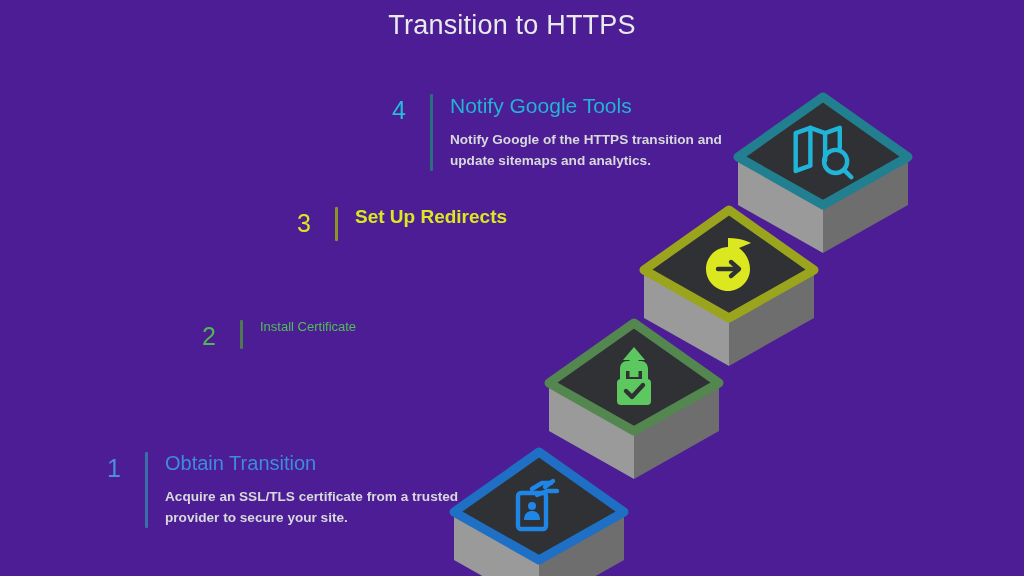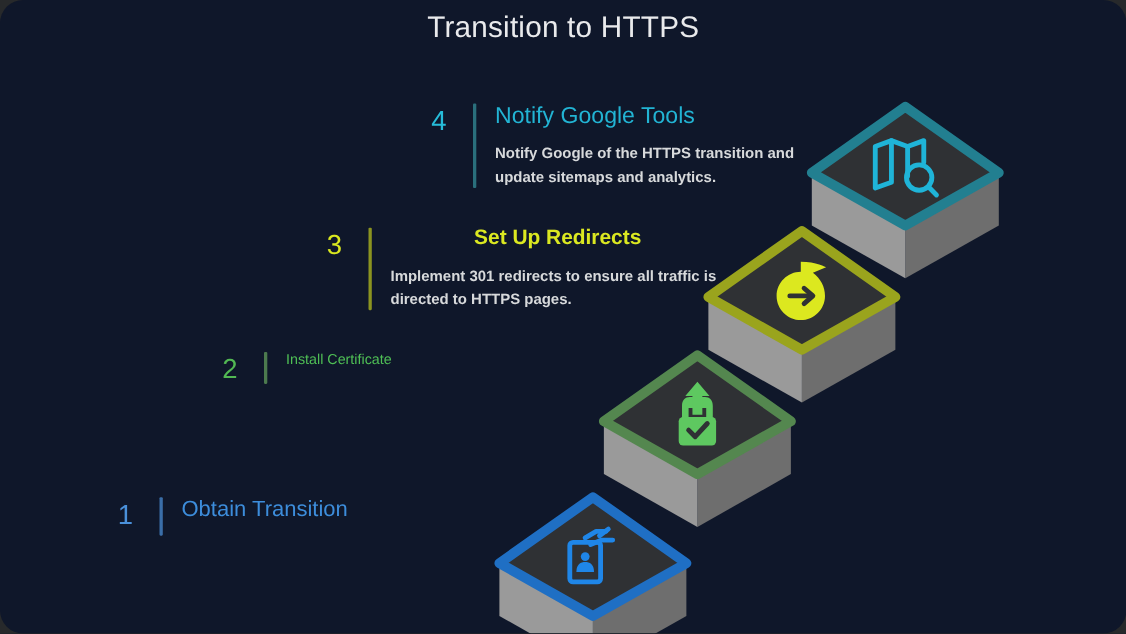--- a/index.html
+++ b/index.html
@@ -84,21 +84,21 @@
   #step-text-4 .step-head { font-size: 21px; }
   #step-text-1 .step-head { font-size: 20px; }
 
   
   #step-text-3 .step-head { font-weight: bold; font-size: 19px; }
   #step-text-2 .step-head { font-weight: normal; }
 </style>
 </head>
 <body style="background: rgb(39, 41, 43);">
 
-<div id="stage" style="background: #0f172a; border-radius: 21px;">
+<div id="stage" style="background: #4c1d95;">
 
   <div id="page-title" style="color: rgb(233, 234, 236);">Transition to HTTPS</div>
 
   <svg id="stairs" width="1024" height="576" viewBox="0 0 1024 576">
 
     <g>
 
       <polygon points="823,205 908,157 908,205 823,253" fill="#6e6e6e"></polygon>
 
       <polygon points="738,157 823,205 823,253 738,205" fill="#9a9a9a"></polygon>
@@ -177,34 +177,34 @@
     <div class="step-body">
       <div class="step-head" style="color: rgb(34, 180, 212);">Notify Google Tools</div>
       <div class="step-desc" style="color: rgb(215, 217, 219);">Notify Google of the HTTPS transition and update sitemaps and analytics.</div>
     </div>
   </div>
 
   <div class="step-text" id="step-text-3">
     <div class="step-num" style="color: rgb(218, 232, 31);">3</div>
     <div class="step-bar" style="background: rgb(139, 148, 32);"></div>
     <div class="step-body">
-      <div class="step-head" style="color: rgb(219, 232, 33); text-align: center;">Set Up Redirects</div>
-      <div class="step-desc" style="color: rgb(215, 217, 219);">Implement 301 redirects to ensure all traffic is directed to HTTPS pages.</div>
+      <div class="step-head" style="color: rgb(219, 232, 33);">Set Up Redirects</div>
     </div>
   </div>
 
   <div class="step-text" id="step-text-2">
     <div class="step-num" style="color: rgb(82, 184, 83);">2</div>
     <div class="step-bar" style="background: rgb(76, 122, 78);"></div>
     <div class="step-body">
       <div class="step-head" style="color: rgb(79, 191, 85);">Install Certificate</div>
     </div>
   </div>
 
   <div class="step-text" id="step-text-1">
     <div class="step-num" style="color: rgb(74, 144, 217);">1</div>
     <div class="step-bar" style="background: rgb(58, 110, 168);"></div>
     <div class="step-body">
       <div class="step-head" style="color: rgb(61, 141, 219);">Obtain Transition</div>
+      <div class="step-desc" style="color: rgb(215, 217, 219);">Acquire an SSL/TLS certificate from a trusted provider to secure your site.</div>
     </div>
   </div>
 
 </div>
 
 </body></html>

